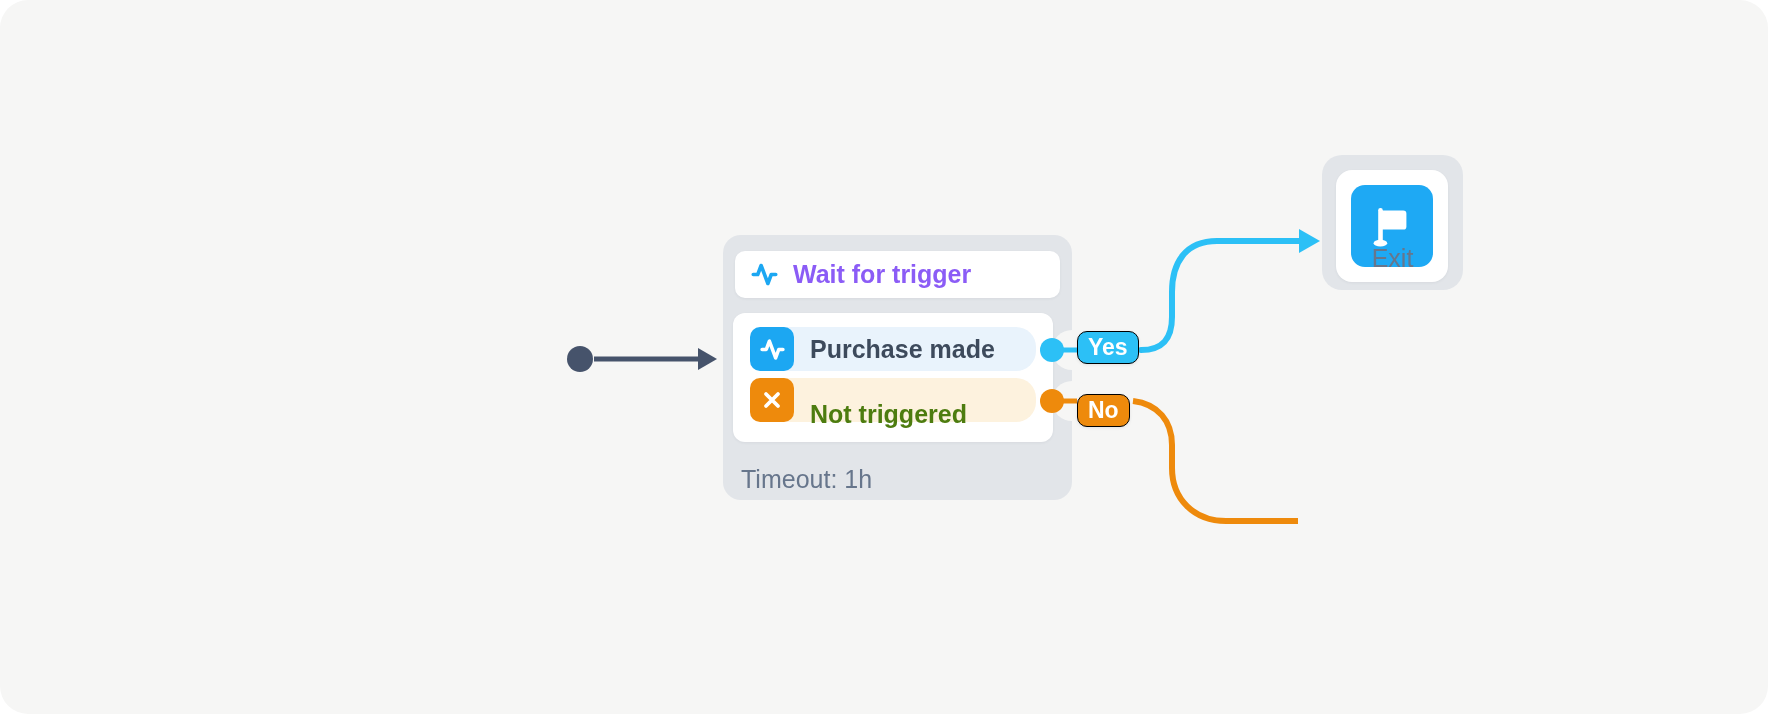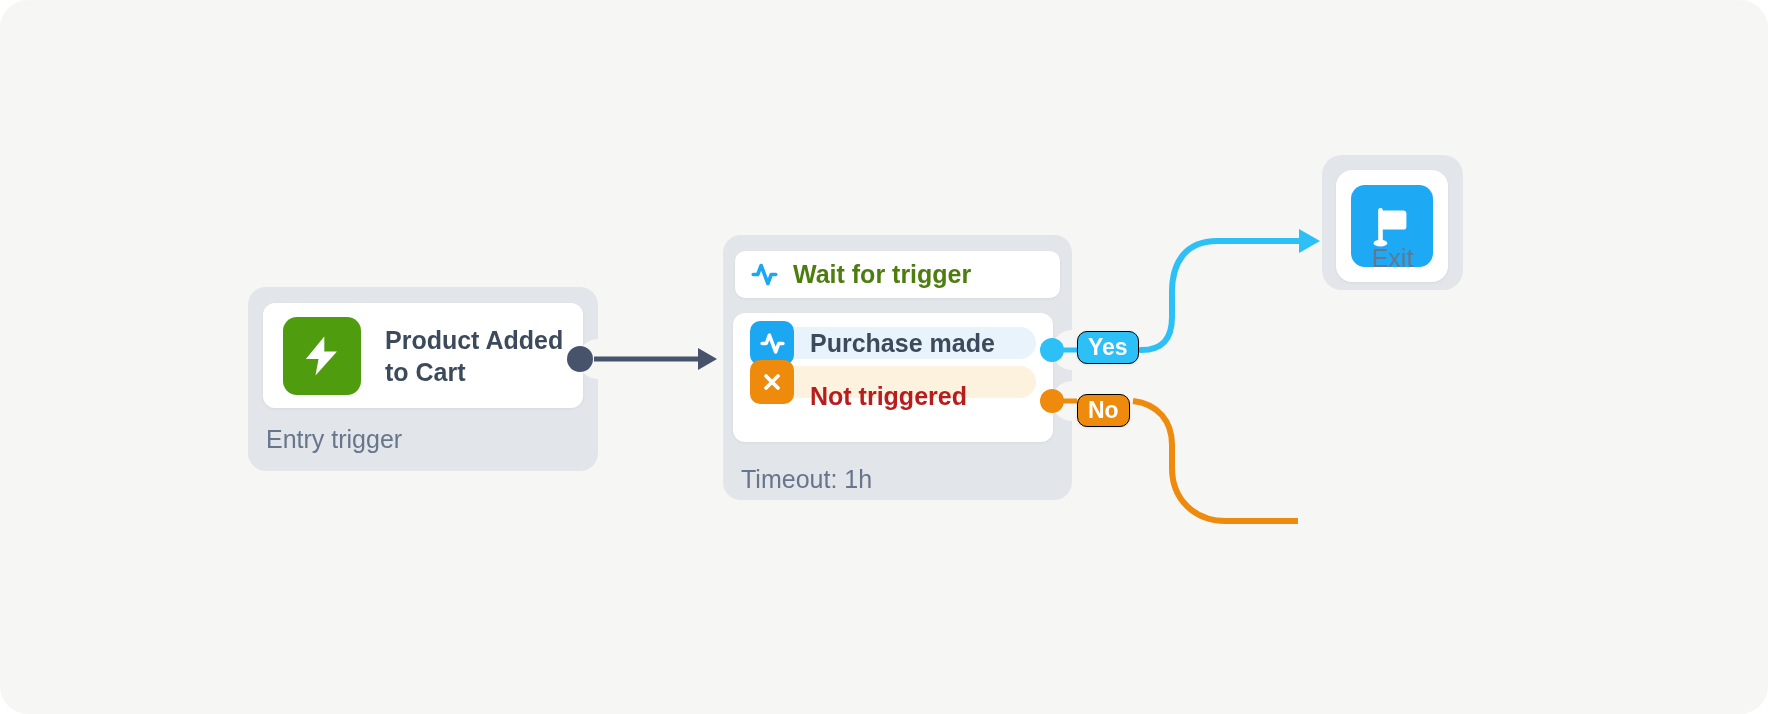--- a/index.html
+++ b/index.html
@@ -18,33 +18,33 @@
   .entry-icon{width:78px;height:78px;background:#4f9d0e;border-radius:14px;flex:0 0 auto;
     display:flex;align-items:center;justify-content:center;}
   .entry-title{margin-left:24px;width:190px;font-size:25px;font-weight:700;color:#3d4a5c;line-height:32px;}
   .entry-label{left:18px;bottom:17px;}
 
   
   .node-wait{left:723px;top:235px;width:349px;height:265px;}
   .wait-header{position:absolute;left:12px;top:16px;width:325px;height:47px;background:#fff;
     border-radius:10px;display:flex;align-items:center;padding-left:16px;box-sizing:border-box;
     box-shadow:0 1px 3px rgba(40,50,70,.06);}
-  .wait-header-title{margin-left:15px;font-size:25px;font-weight:700;color:#4d7c0f;}
+  .wait-header-title{margin-left:15px;font-size:25px;font-weight:700;color:#8b5cf6;}
   .wait-panel{position:absolute;left:10px;top:78px;width:320px;height:129px;background:#fff;
     border-radius:12px;box-sizing:border-box;padding:14px 17px;box-shadow:0 1px 3px rgba(40,50,70,.06);}
-  .branch-row{height:32px;border-radius:20px;display:flex;align-items:center;margin-bottom:7px;}
+  .branch-row{height:44px;border-radius:20px;display:flex;align-items:center;margin-bottom:7px;}
   .branch-row.positive{background:#e9f3fc;}
   .branch-row.negative{background:#fdf2de;}
   .branch-icon{width:44px;height:44px;border-radius:10px;flex:0 0 auto;
     display:flex;align-items:center;justify-content:center;}
   .branch-icon.positive{background:#1ca7f2;}
   .branch-icon.negative{background:#ee8a0c;}
   .branch-label{margin-left:16px;font-size:25px;font-weight:700;}
   .branch-label.positive{color:#3d4a5c;}
-  .branch-label.negative{color:#b91c1c;margin-top:29px;}
+  .branch-label.negative{color:#4d7c0f;margin-top:29px;}
   .wait-timeout{left:18px;bottom:6px;text-align:center;}
 
   
   .node-exit{left:1322px;top:155px;width:141px;height:135px;border-radius:20px;}
   .exit-inner{position:absolute;left:14px;top:15px;width:112px;height:112px;background:#fff;
     border-radius:16px;display:flex;align-items:center;justify-content:center;
     box-shadow:0 1px 3px rgba(40,50,70,.06);}
   .exit-icon{width:82px;height:82px;background:#1ea9f4;border-radius:14px;
     display:flex;align-items:center;justify-content:center;}
   .exit-label{left:0;right:0;bottom:17px;text-align:center;}
@@ -55,31 +55,20 @@
     border-radius:10px;font-size:23px;font-weight:700;color:#fff;line-height:27px;
     box-shadow:0 1px 3px rgba(40,50,70,.10);}
   .badge-yes{left:1077px;top:331px;background:#2cc0f6;}
   .badge-no{left:1077px;top:394px;background:#ee8a0c;}
 </style>
 </head>
 <body>
 
 <div class="canvas">
 
-  <div class="node node-entry">
-    <div class="entry-inner">
-      <div class="entry-icon">
-        <svg width="46" height="46" viewBox="0 0 24 24">
-          <path d="M13.2 1.8 L3.6 13.6 h6.6 l-1.6 8.6 L19.8 9.6 h-6.6 z" fill="#ffffff"></path>
-        </svg>
-      </div>
-      <div class="entry-title">Product Added to Cart</div>
-    </div>
-    <div class="node-label entry-label">Entry trigger</div>
-  </div>
 
   <div class="node node-wait">
     <div class="wait-header">
       <span style="display:flex;">
         <svg width="27" height="27" viewBox="0 0 24 24" fill="none">
           <path d="M22 12h-4l-3 8L9 4l-3 8H2" stroke="#1ca7f2" stroke-width="3.2" stroke-linecap="round" stroke-linejoin="round"></path>
         </svg>
       </span>
       <span class="wait-header-title">Wait for trigger</span>
     </div>

